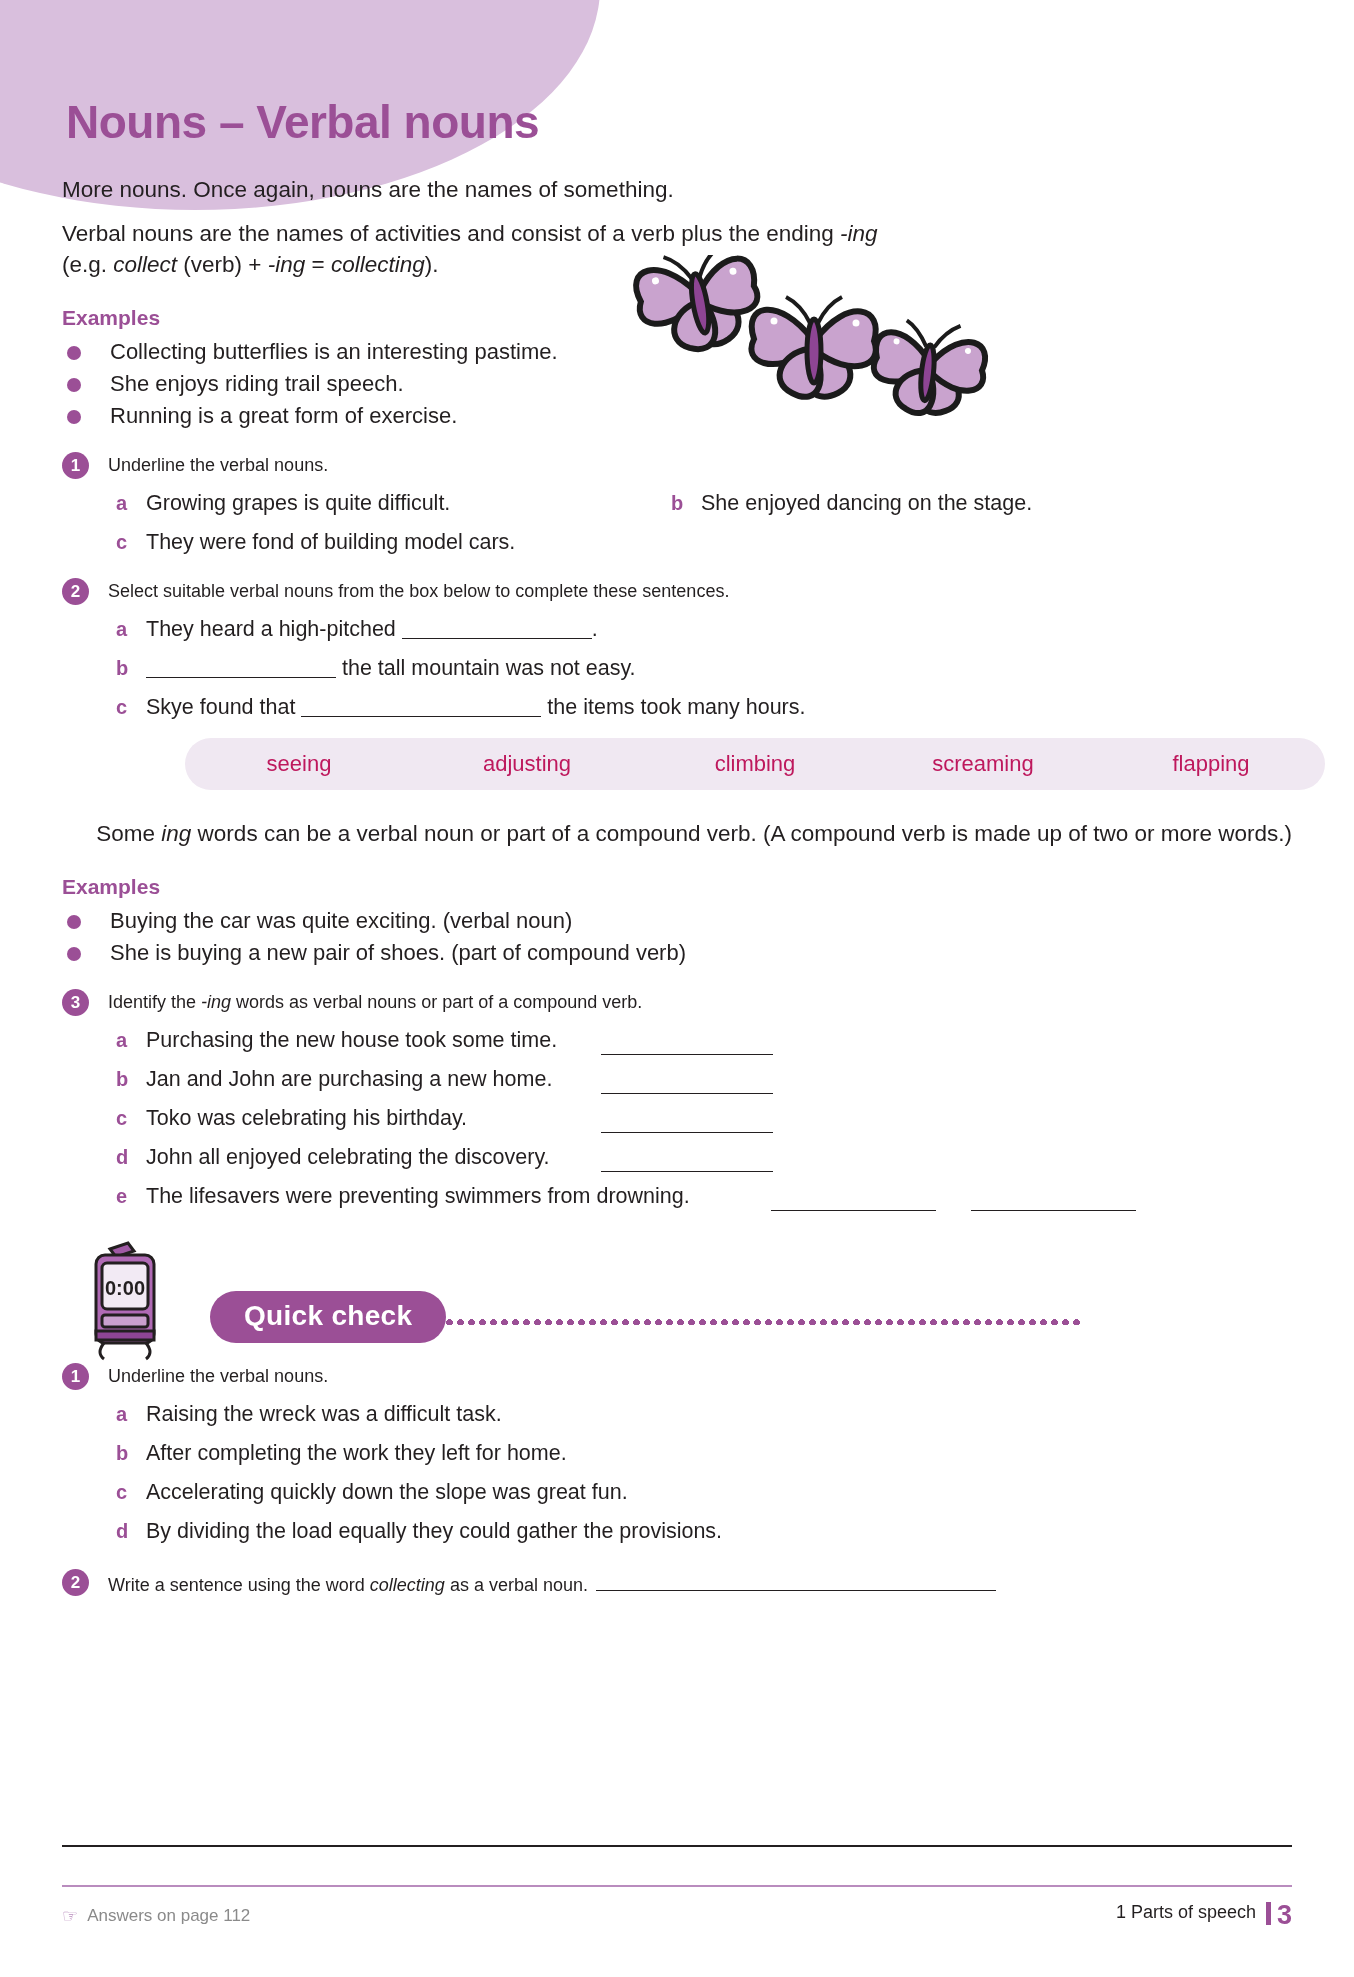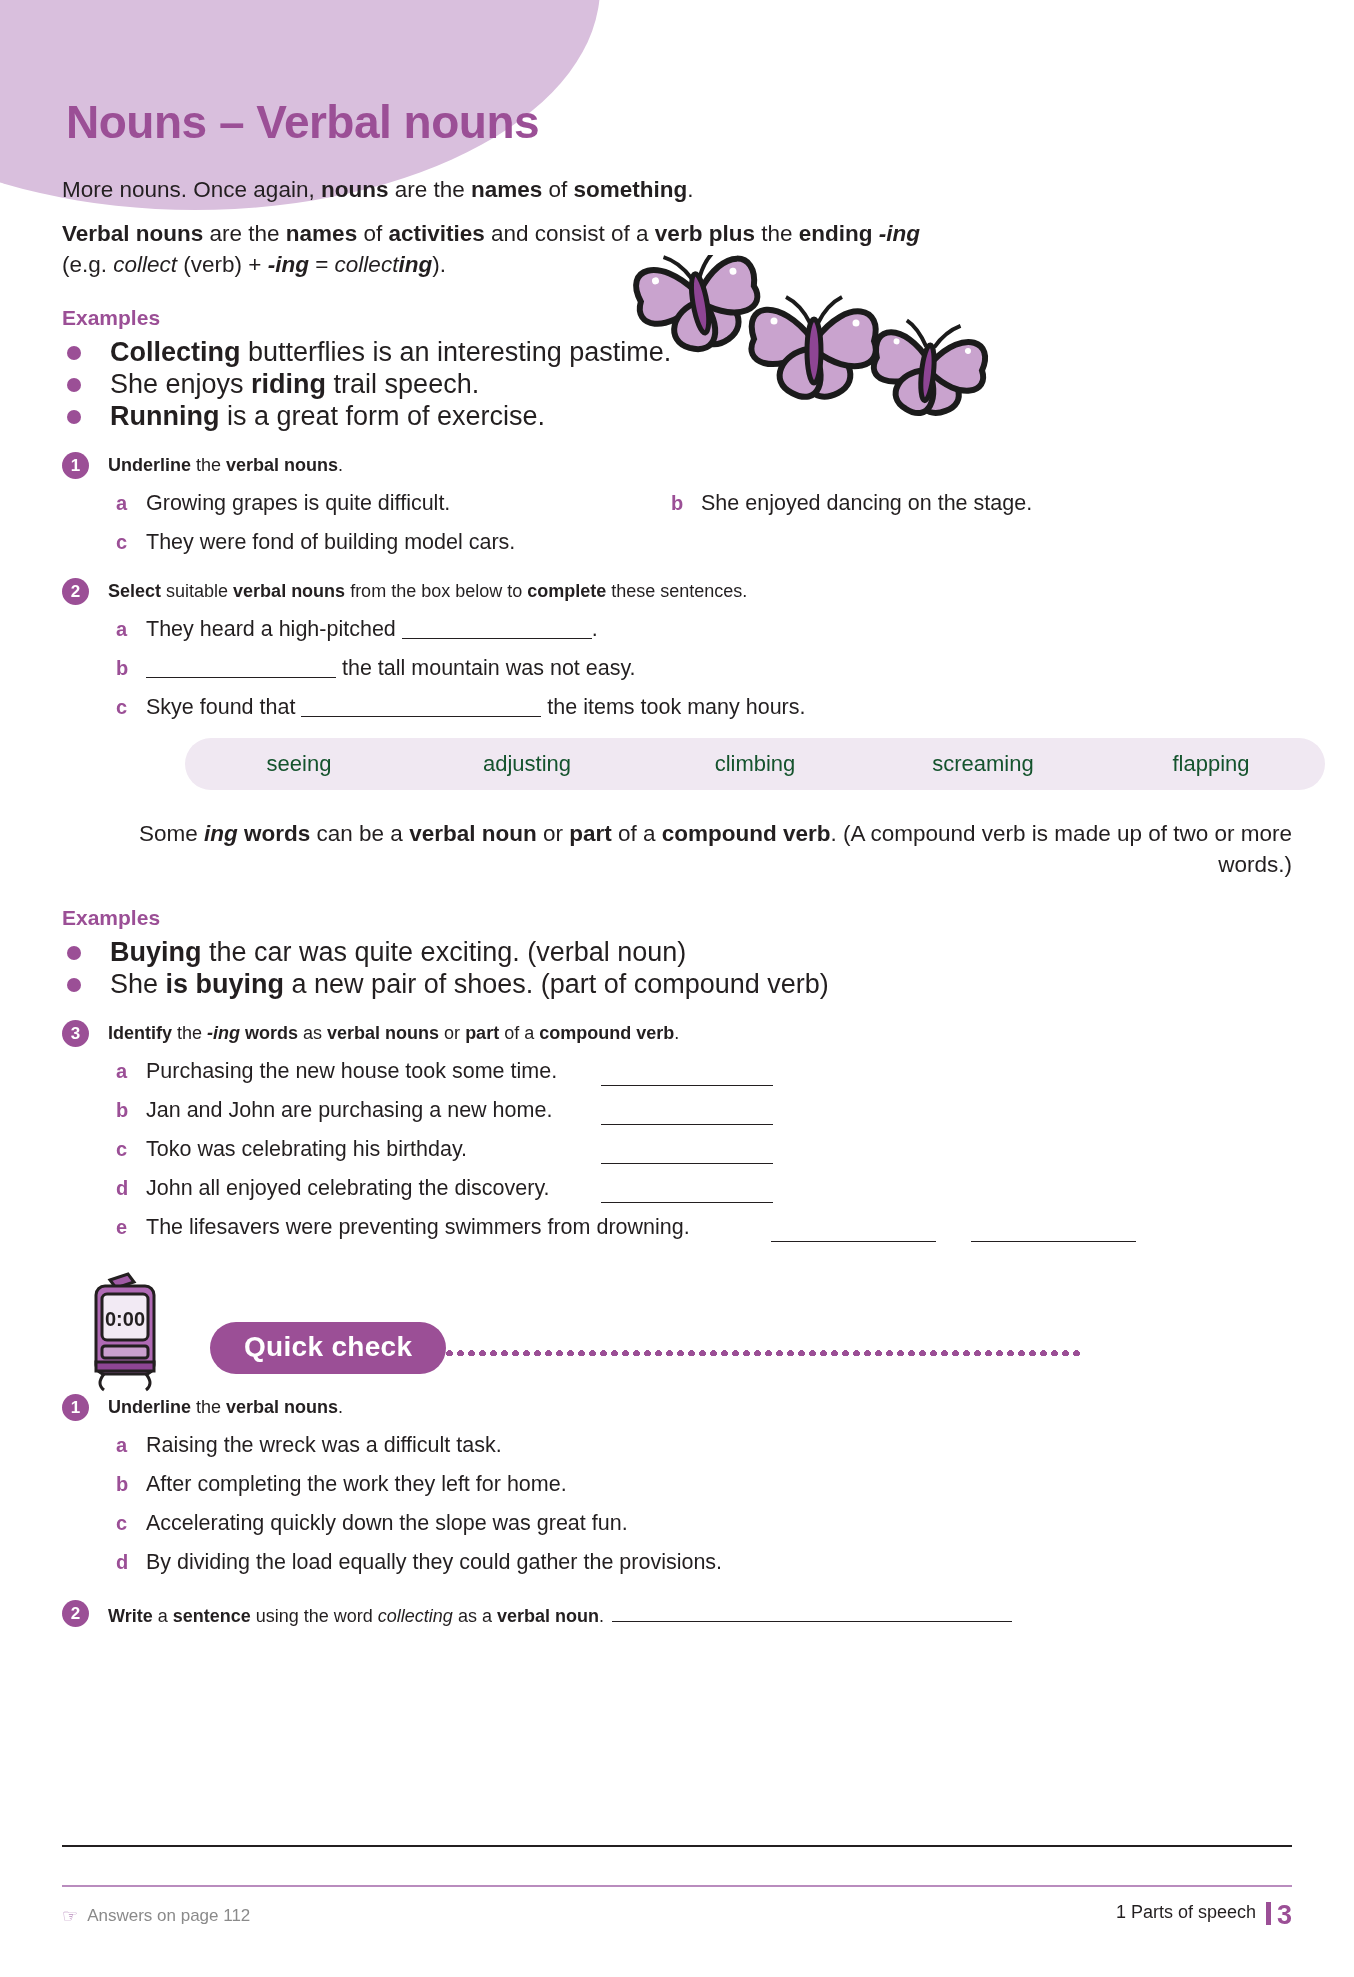--- a/index.html
+++ b/index.html
@@ -26,35 +26,35 @@
     font-size:46px;font-weight:bold;
     color:#9b4f96;
     letter-spacing:-0.5px;
     z-index:2;
     white-space:nowrap;
   }
 
   
   .content{position:absolute;left:62px;top:174px;width:1230px;z-index:3;}
   p, .line{margin:0;font-size:22.5px;line-height:31px;color:#231f20;}
-  b{font-weight:bold;}
+  b{font-weight:normal;}
   i{font-style:italic;}
 
   .intro1{margin-bottom:13px;}
   .intro2{margin-bottom:0px;}
 
   .examples-head{
     color:#9b4f96;font-weight:bold;font-size:21px;
     margin-top:26px;margin-bottom:7px;
   }
 
   ul.bullets{list-style:none;margin:0;padding:0;}
   ul.bullets li{
     position:relative;padding-left:48px;
-    font-size:27px;line-height:30px;margin-bottom:2px;
+    font-size:22px;line-height:30px;margin-bottom:2px;
   }
   ul.bullets li .dot{
     position:absolute;left:5px;top:9px;
     width:14px;height:14px;border-radius:50%;
     background:#9b4f96;
   }
 
   
   .ex{position:relative;padding-left:46px;margin-top:20px;}
   .ex .num{
@@ -82,21 +82,21 @@
 
   
   .wordbox{
     margin-top:16px;margin-left:77px;
     width:1140px;height:52px;
     background:#f0e8f2;
     border-radius:26px;
     display:flex;align-items:center;
   }
   .wordbox span{
-    flex:1;text-align:center;font-size:22px;color:#14532d;
+    flex:1;text-align:center;font-size:22px;color:#be185d;
   }
 
   .para-mid{margin-top:28px;font-size:22.5px;line-height:31px;text-align:right;}
 
   
   .ansrow{display:flex;align-items:flex-end;}
   .ansrow .txt{width:455px;}
   .ansline{display:inline-block;border-bottom:1.6px solid #231f20;width:222px;height:22px;}
   .ansline.short{width:172px;}
   .ansrow.wide .txt{width:625px;}

